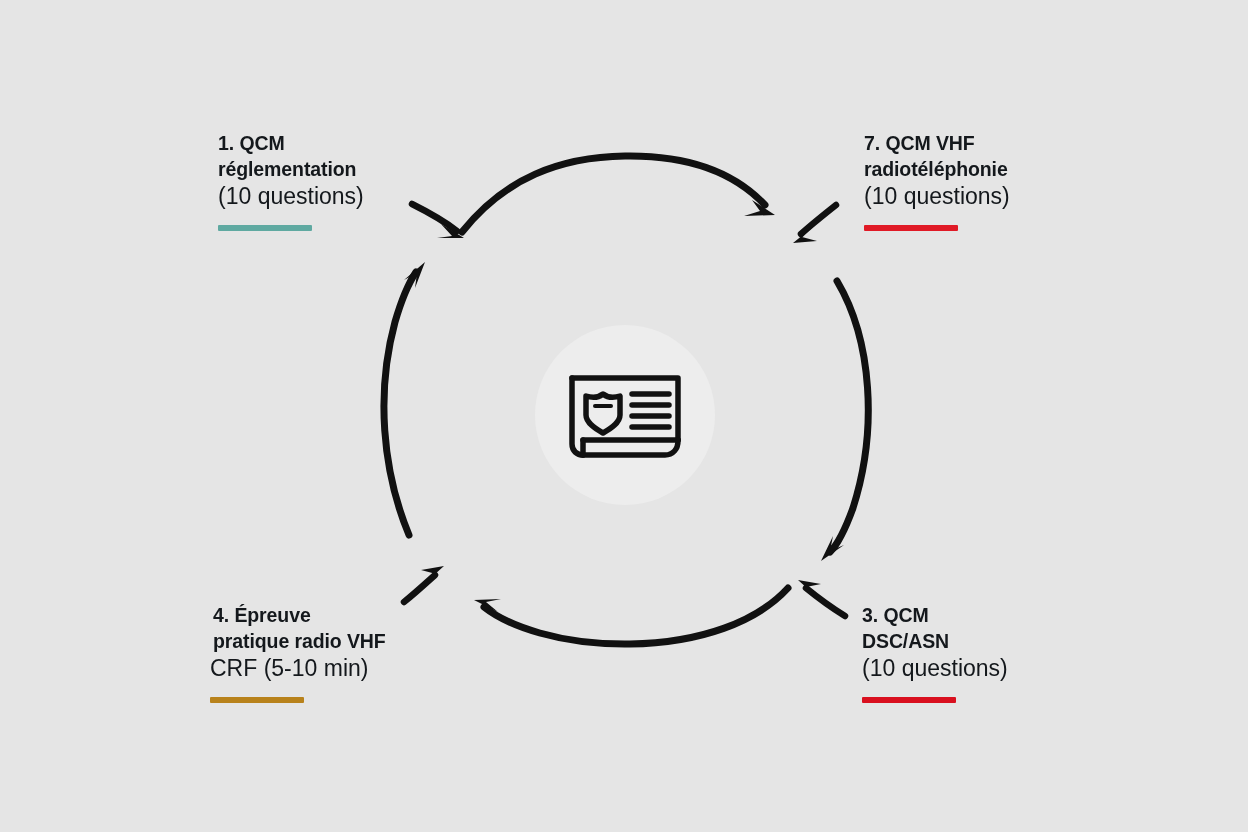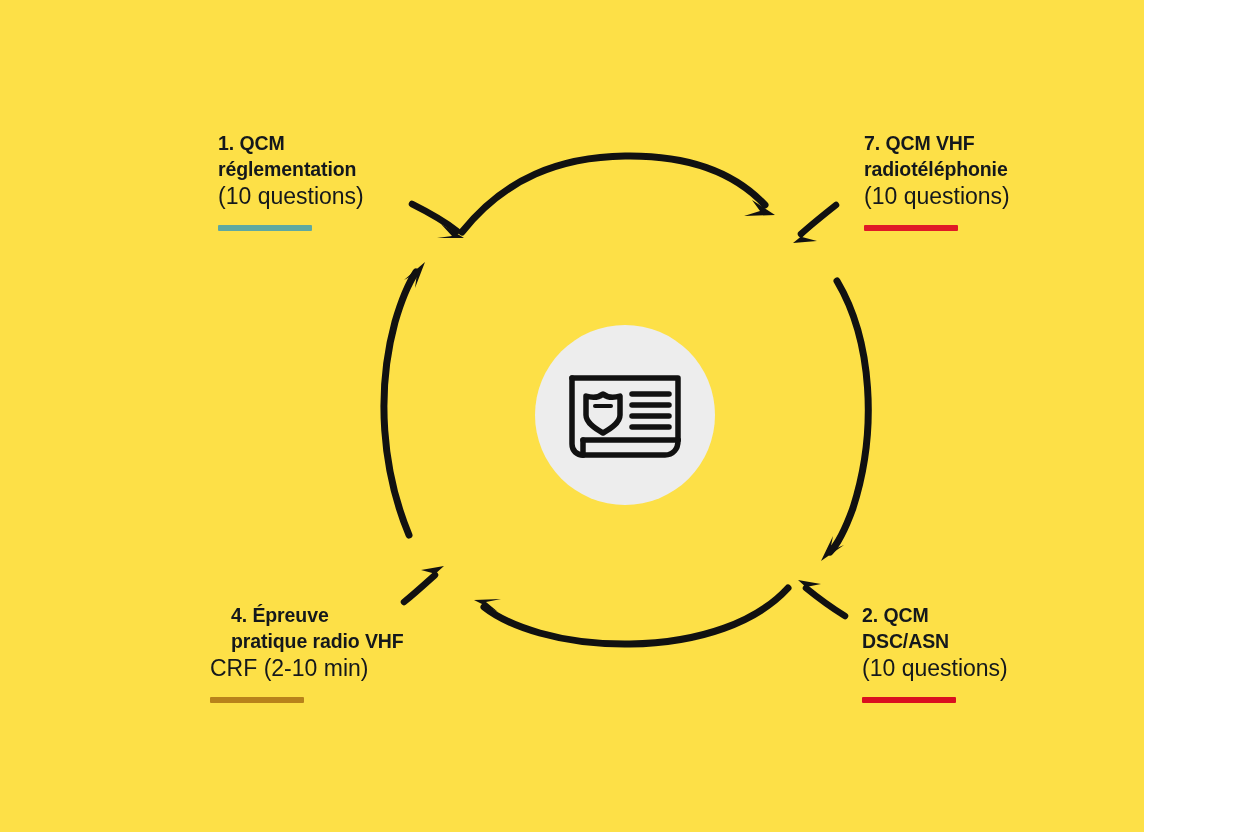--- a/index.html
+++ b/index.html
@@ -7,23 +7,23 @@
     margin: 0;
     padding: 0;
     background: #ffffff;
   }
   body {
     font-family: "Liberation Sans", "DejaVu Sans", sans-serif;
     -webkit-font-smoothing: antialiased;
   }
   #canvas {
     position: relative;
-    width: 1144px;
+    width: 1248px;
     height: 832px;
-    background: #fde047;
+    background: #e5e5e5;
     overflow: hidden;
     text-decoration: underline;
   }
 
   
   #cycle-svg {
     position: absolute;
     left: 0;
     top: 0;
     width: 1248px;
@@ -77,21 +77,21 @@
 
   
   #step-1 { left: 218px; top: 130px; }
   #step-2 { left: 864px; top: 130px; }
   #step-3 { left: 862px; top: 602px; }
   #step-4 { left: 210px; top: 602px; }
 
   #step-1 .step-title,
   #step-1 .step-sub,
   #step-1 .step-rule { margin-left: 0; }
-  #step-4 .step-title { padding-left: 3px; margin-left: 18px; }
+  #step-4 .step-title { padding-left: 3px; }
 </style>
 </head>
 <body>
 
 <div id="canvas">
 
   <svg id="cycle-svg" viewBox="0 0 1248 832">
     <defs>
       <style>
         .stroke-arc {
@@ -173,26 +173,26 @@
   </div>
 
   <div class="step" id="step-2">
     <div class="step-title">7. QCM VHF
 radiotéléphonie</div>
     <div class="step-sub">(10 questions)</div>
     <div class="step-rule" style="background:#e01a26"></div>
   </div>
 
   <div class="step" id="step-3">
-    <div class="step-title">2. QCM
+    <div class="step-title">3. QCM
 DSC/ASN</div>
     <div class="step-sub">(10 questions)</div>
     <div class="step-rule" style="background:#d9101f"></div>
   </div>
 
   <div class="step" id="step-4">
     <div class="step-title">4. Épreuve
 pratique radio VHF</div>
-    <div class="step-sub">CRF (2-10 min)</div>
+    <div class="step-sub">CRF (5-10 min)</div>
     <div class="step-rule" style="background:#b8821b"></div>
   </div>
 
 </div>
 
 </body></html>

